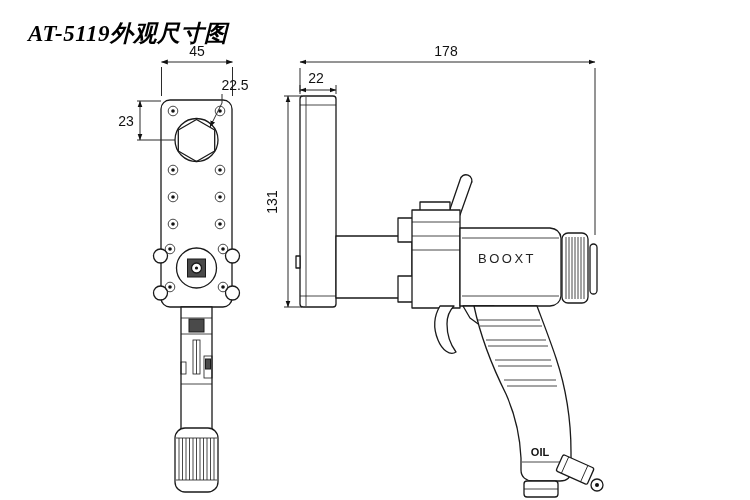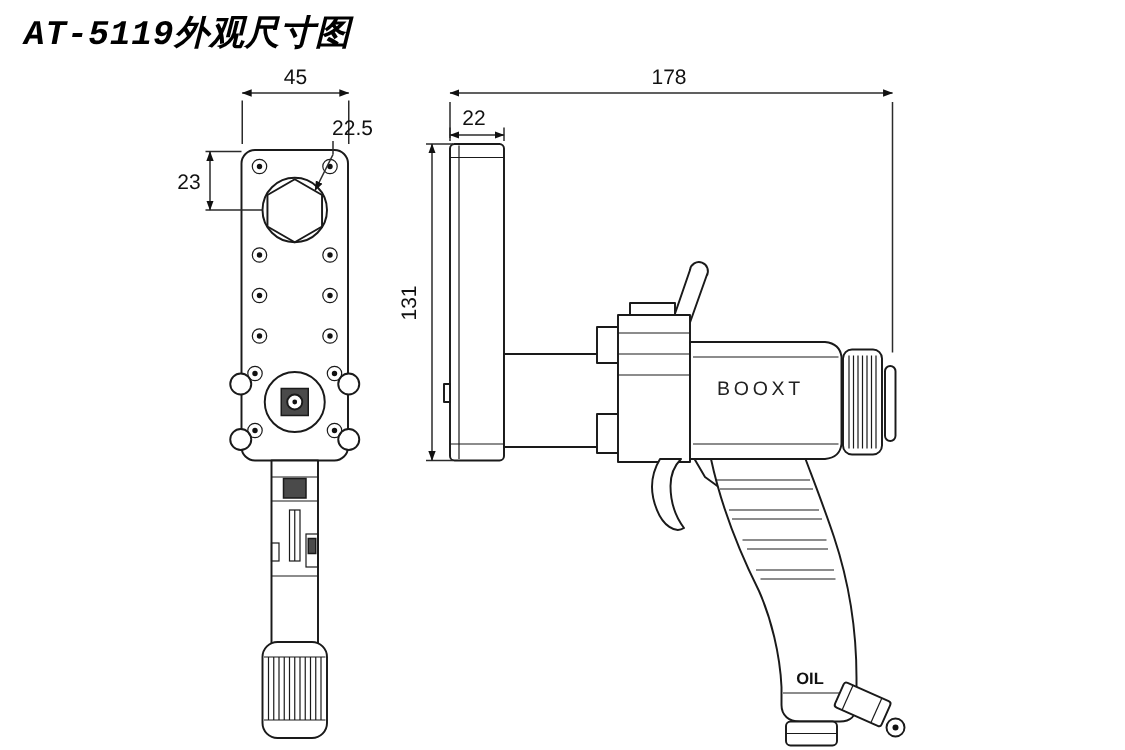--- a/index.html
+++ b/index.html
@@ -1,19 +1,19 @@
 <!DOCTYPE html>
 <html><head>
 <meta charset="utf-8">
 <style>
   html,body{margin:0;padding:0;background:#fff;}
   .canvas{position:relative;width:750px;height:500px;background:#fff;overflow:hidden;
           font-family:"Liberation Sans",sans-serif;}
-  .page-title{position:absolute;left:16px;top:6px;margin:0;
-              font-family:Liberation Mono, monospace;
+  .page-title{position:absolute;left:16px;top:6px;margin:12px;
+              font-family:Liberation Serif, serif;
               font-size:23px;font-weight:bold;font-style:italic;color:#000;letter-spacing:.5px;}
   svg{position:absolute;left:0;top:0;}
   .ln{stroke:#1a1a1a;stroke-width:1.3;fill:none;stroke-linejoin:round;stroke-linecap:round;}
   .fw{stroke:#1a1a1a;stroke-width:1.3;fill:#fff;stroke-linejoin:round;}
   .thin{stroke:#1a1a1a;stroke-width:.8;fill:none;}
   .dk{fill:#4a4a4a;stroke:#1a1a1a;stroke-width:1;}
   .dim{stroke:#2b2b2b;stroke-width:1;fill:none;}
   .dtxt{font-family:"Liberation Sans",sans-serif;font-size:14px;fill:#111;}
   .brand{font-family:"Liberation Sans",sans-serif;font-size:13px;letter-spacing:2.5px;fill:#222;}
   .oil{font-family:"Liberation Sans",sans-serif;font-size:11px;font-weight:bold;fill:#111;}

